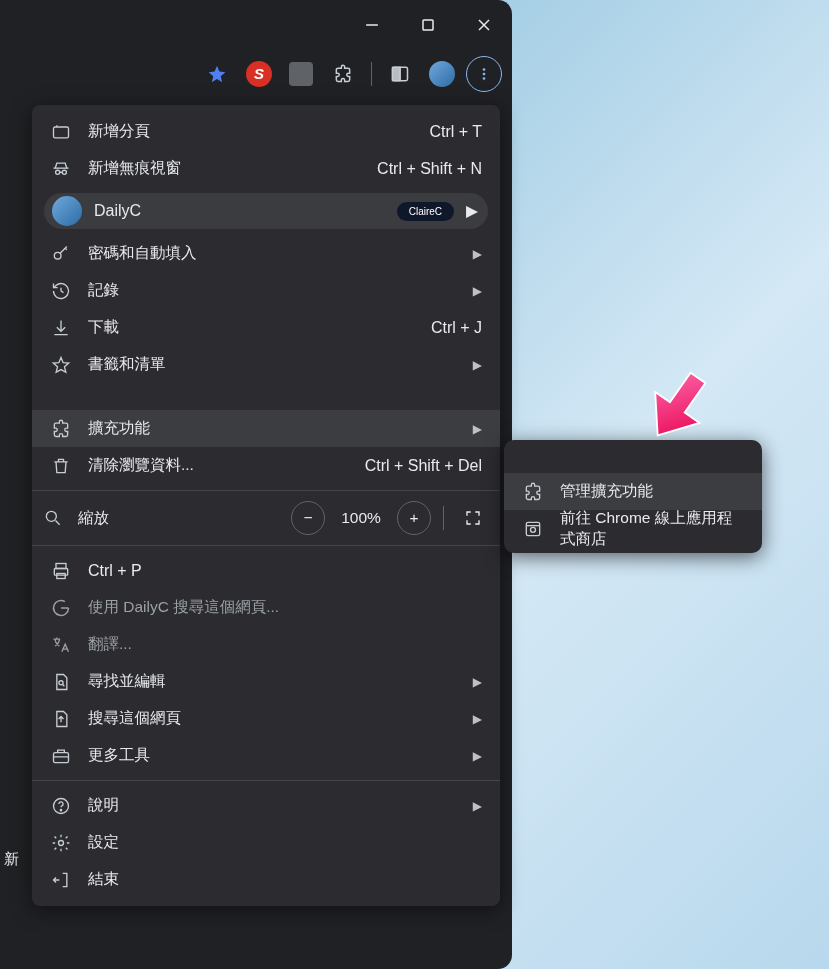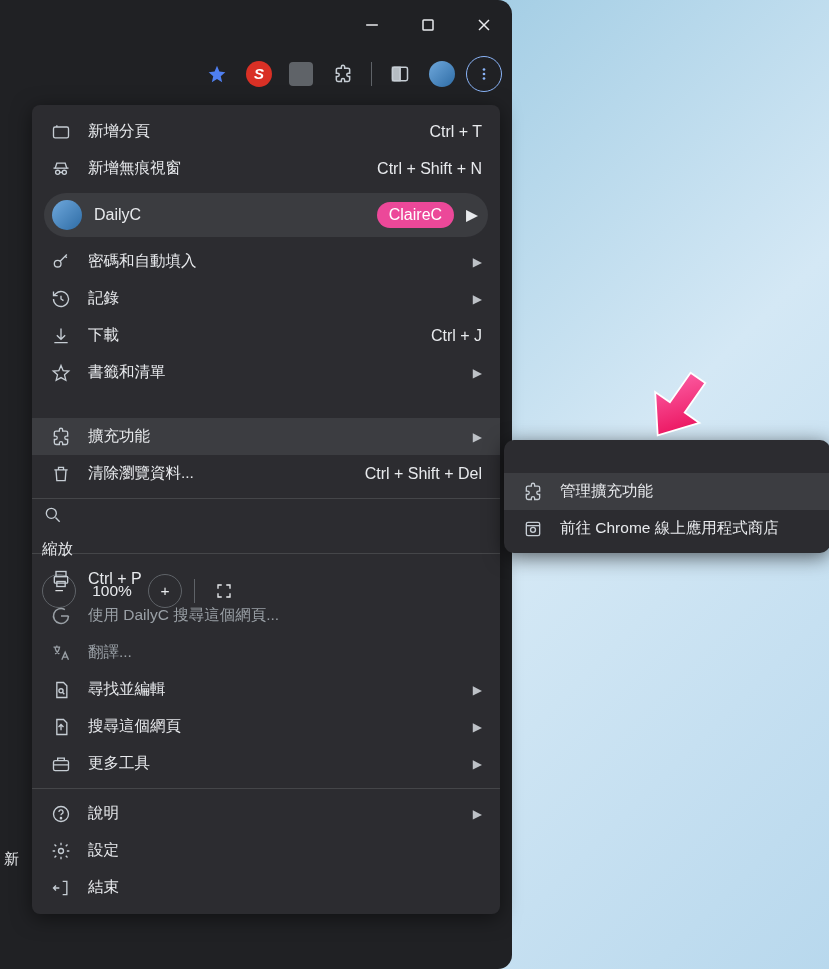--- a/index.html
+++ b/index.html
@@ -149,43 +149,43 @@
     }
     .menu-sep {
       height: 1px;
       background: #454649;
       margin: 6px 0;
     }
     .profile-chip {
       background: #3b3c40;
       border-radius: 22px;
       margin: 6px 12px;
-      height: 44px;
+      height: 36px;
       display: flex;
       align-items: center;
       padding: 0 10px 0 8px;
       gap: 12px;
     }
     .profile-chip .avatar {
       width: 30px; height:30px;
     }
     .profile-chip .name { flex:1; font-size: 16px;}
     .badge {
-      background: #ec4899;
+      background: #0f172a;
       color: #fff;
       border-radius: 14px;
       padding: 4px 12px;
-      font-size: 16px;
+      font-size: 10px;
     }
     .zoom-row {
       display: flex;
+      align-items: center;
       height: 42px;
       padding: 0 10px;
       gap: 14px;
-      flex-direction: column;
     }
     .zoom-row .icon { width:22px; color:#c6cdd4; display:flex; align-items:center; justify-content:center;}
     .zoom-row .label { flex: 1; }
     .zoom-controls {
       display: flex;
       align-items: center;
       gap: 6px;
     }
     .zoom-btn {
       width: 34px;
@@ -200,21 +200,21 @@
       text-align: center;
     }
     .zoom-divider {
       width:1px; height:24px; background:#5f6368; margin: 0 6px;
     }
     
     .submenu {
       position: absolute;
       top: 440px;
       left: 504px;
-      width: 326px;
+      width: 258px;
       background: #2c2c30;
       border-radius: 10px;
       padding: 6px 0;
       box-shadow: 0 4px 20px rgba(0,0,0,0.6);
       z-index: 6;
       color: #e8eaed;
       font-size: 15.5px;
     }
     .submenu .menu-item { height: 37px; }
     .submenu .menu-item.highlight { background: #3c3d41; }

